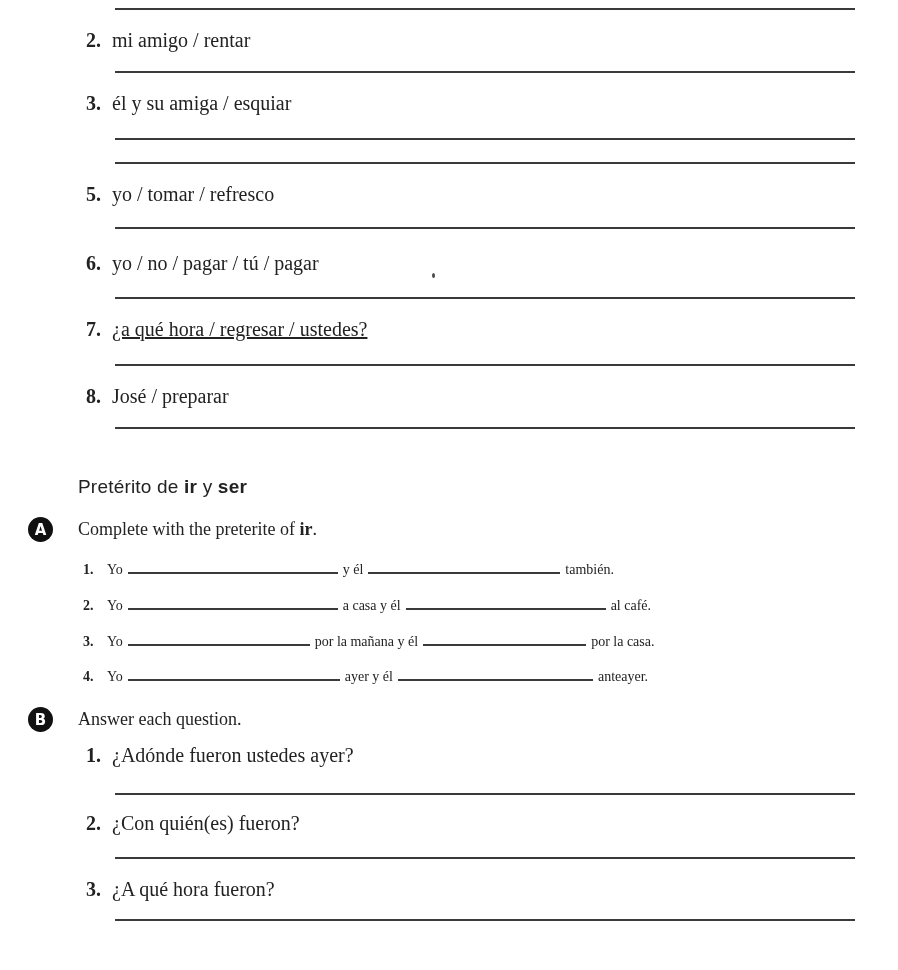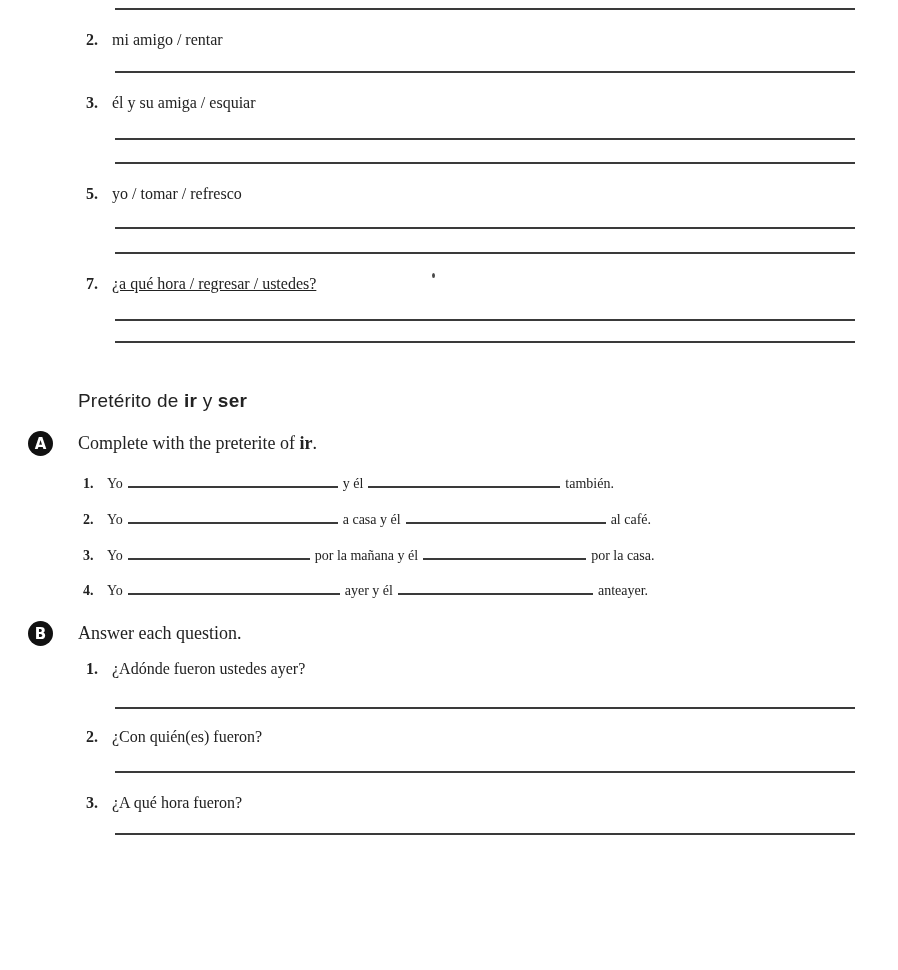--- a/index.html
+++ b/index.html
@@ -12,21 +12,21 @@
     overflow:hidden;
   }
   .ans-line{
     height:0;
     border-top:2px solid #3a3a3a;
     margin-left:115px;
     width:740px;
   }
   .ex-item{
     margin-left:86px;
-    font-size:16px;
+    font-size:20px;
     line-height:22px;
     white-space:nowrap;
   }
   .num{
     display:inline-block;
     width:26px;
     font-weight:bold;
   }
   .heading{
     margin-left:78px;
@@ -124,27 +124,33 @@
   </div>
   <div class="ans-line mt-line2"></div>
 
   <div class="ans-line mt-line3"></div>
 
   <div class="ex-item mt-item5">
     <span class="num">5.</span><span>yo / tomar / refresco</span>
   </div>
   <div class="ans-line mt-line4"></div>
 
+  <div class="ex-item mt-item6">
+    <span class="num">6.</span><span>yo / no / pagar / tú / pagar</span>
+  </div>
   <div class="ans-line mt-line5"></div>
 
   <div class="ex-item mt-item7">
     <span class="num">7.</span><span>¿a qué hora / regresar / ustedes?</span>
   </div>
   <div class="ans-line mt-line6"></div>
 
+  <div class="ex-item mt-item8">
+    <span class="num">8.</span><span>José / preparar</span>
+  </div>
   <div class="ans-line mt-line7"></div>
 
   <div class="heading mt-heading">
     <span>Pretérito de </span><b>ir</b><span> y </span><b>ser</b>
   </div>
 
   <div class="part-row mt-arow">
     <span class="badge">A</span>
     <span>Complete with the preterite of </span><b>ir</b><span>.</span>
   </div>

